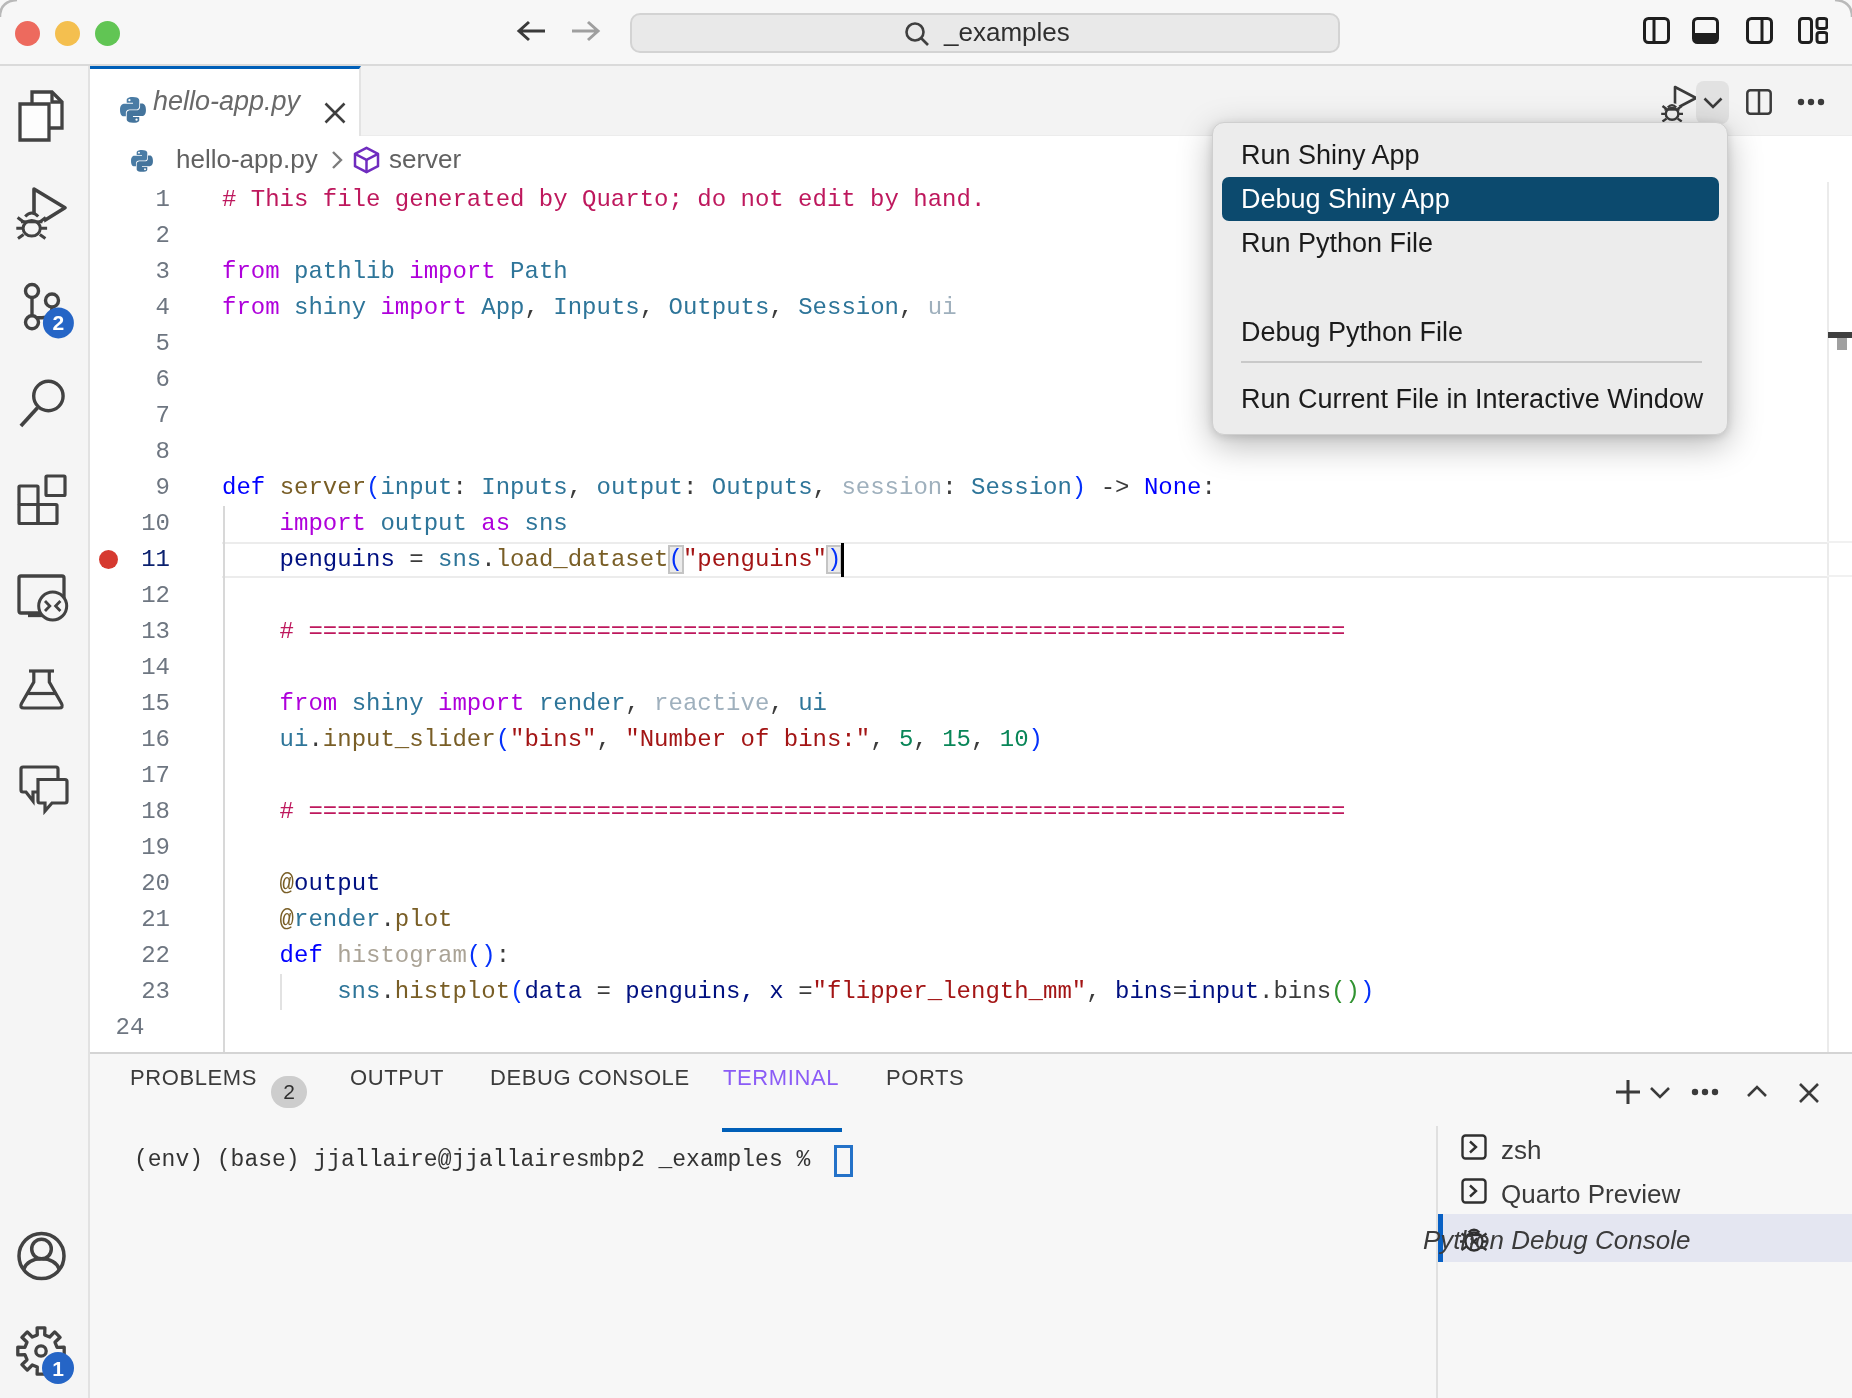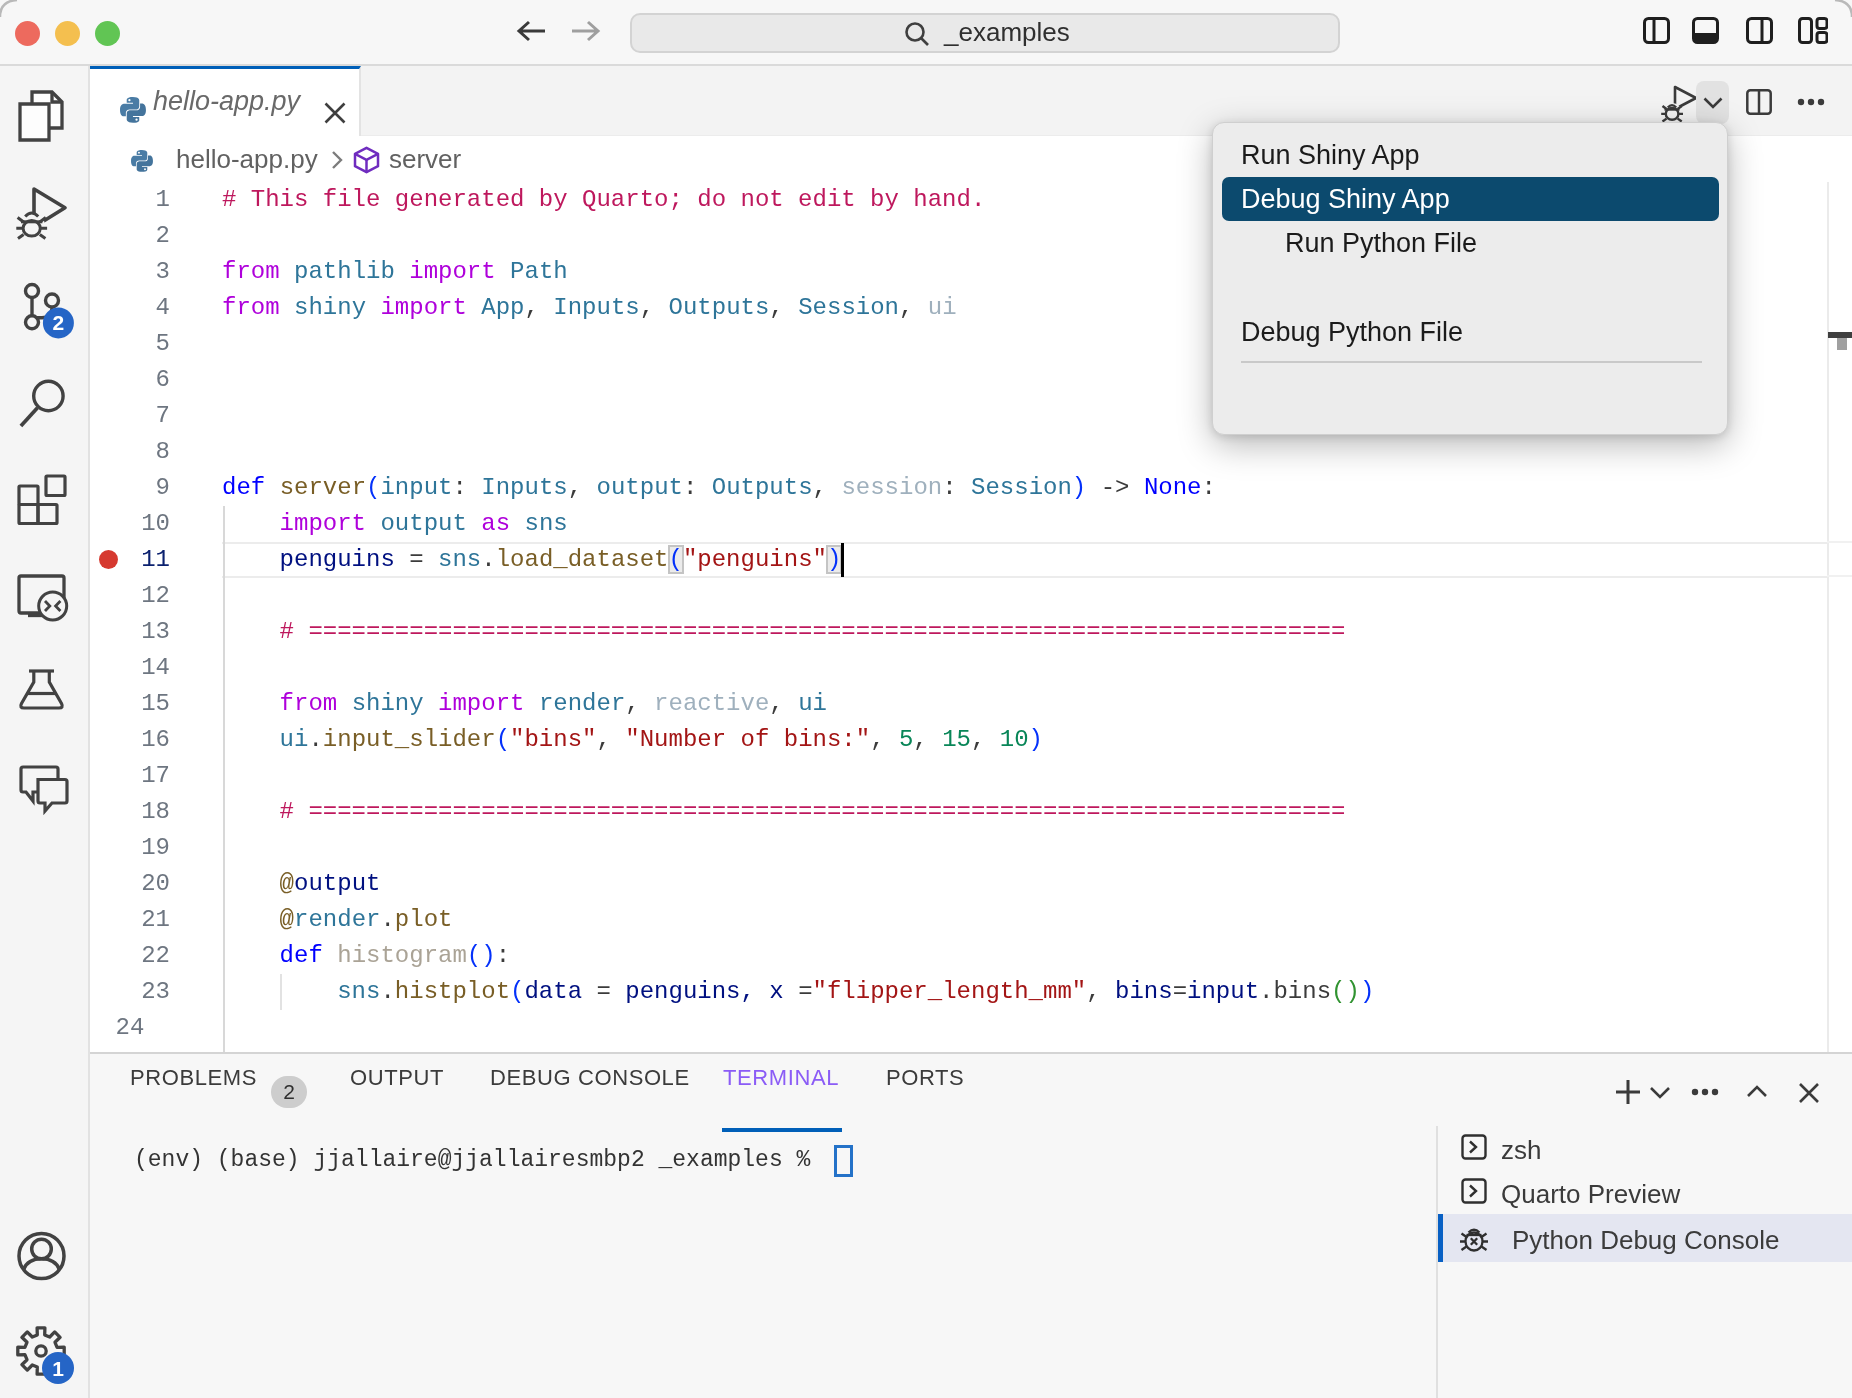--- a/index.html
+++ b/index.html
@@ -204,23 +204,24 @@
       <path d="M13.5 13.8 V26.2"></path>
     </g>
   </svg>
   <span class="abs" style="left:299px; top:0; line-height:44px;">server</span>
 </div>
 
 <div class="abs" style="left:1212px; top:122px; width:516px; height:313px; background:#ececec;
   border:1px solid #cfcfcf; border-radius:12px; box-shadow:0 10px 34px rgba(0,0,0,0.28), 0 2px 8px rgba(0,0,0,0.12); z-index:50; font-size:27px; color:#1b1b1b;">
   <div class="abs" style="left:28px; top:10px; height:44px; line-height:44px;">Run Shiny App</div>
   <div class="abs" style="left:9px; top:54px; width:497px; height:44px; background:#0c4a6e; border-radius:7px; color:#fff; line-height:44px; padding-left:19px;">Debug Shiny App</div>
-  <div class="abs" style="left:28px; top:98px; height:44px; line-height:44px;margin-left:44px;">Run Python File</div>
+  <div class="abs" style="left:28px; top:98px; height:44px; line-height:44px;">Run Python File</div>
   <div class="abs" style="left:28px; top:187px; height:44px; line-height:44px;">Debug Python File</div>
   <div class="abs" style="left:28px; top:238px; width:461px; height:2px; background:#c9c9c9;"></div>
+  <div class="abs" style="left:28px; top:254px; height:44px; line-height:44px;">Run Current File in Interactive Window</div>
 </div>
 
 <svg class="abs" style="left:0; top:0; z-index:99;" width="18" height="18" viewBox="0 0 18 18">
   <path d="M0 17 Q0 1 17 0" stroke="#b9b9b9" stroke-width="2.5" fill="none"></path>
 </svg>
 <svg class="abs" style="left:1834px; top:0; z-index:99;" width="18" height="18" viewBox="0 0 18 18">
   <path d="M1 0 Q18 1 18 17" stroke="#b9b9b9" stroke-width="2.5" fill="none"></path>
 </svg>
 
 <div id="editor">
@@ -327,14 +328,14 @@
   <div class="abs" style="left:1348px; top:160px; width:5px; height:48px; background:#0860c4;"></div>
   <svg class="abs" style="left:1368px; top:171px;" width="32" height="30" viewBox="0 0 32 30">
     <g stroke="#2f2f2f" stroke-width="2.3" fill="none">
       <path d="M10.5 7.5 Q16 2 21.5 7.5"></path>
       <path d="M8.5 10 H23.5"></path>
       <ellipse cx="16" cy="16.5" rx="8.5" ry="9"></ellipse>
       <path d="M8.5 12 L3.5 8.5 M7.5 16.5 H2 M8.5 21.5 L3.5 25 M23.5 12 L28.5 8.5 M24.5 16.5 H30 M23.5 21.5 L28.5 25"></path>
       <path d="M12.8 13.3 L19.2 19.7 M19.2 13.3 L12.8 19.7"></path>
     </g>
   </svg>
-  <div class="litem" style="left:1422px; top:171px;">Python Debug Console</div>
+  <div class="litem" style="left:1333px; top:171px;font-style:italic;">Python Debug Console</div>
 </div>
 
 </body></html>

